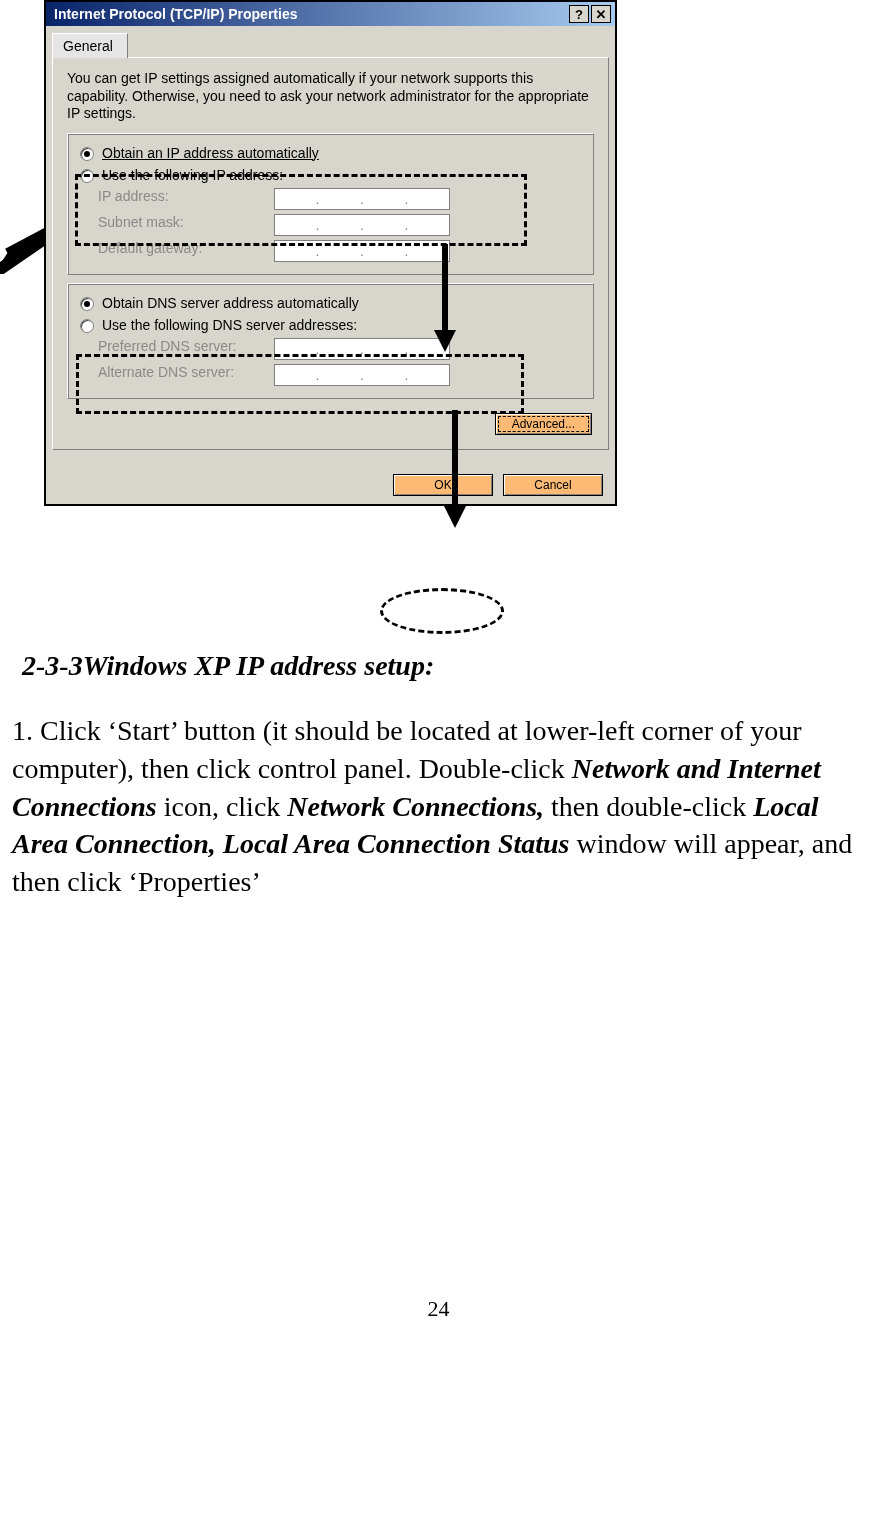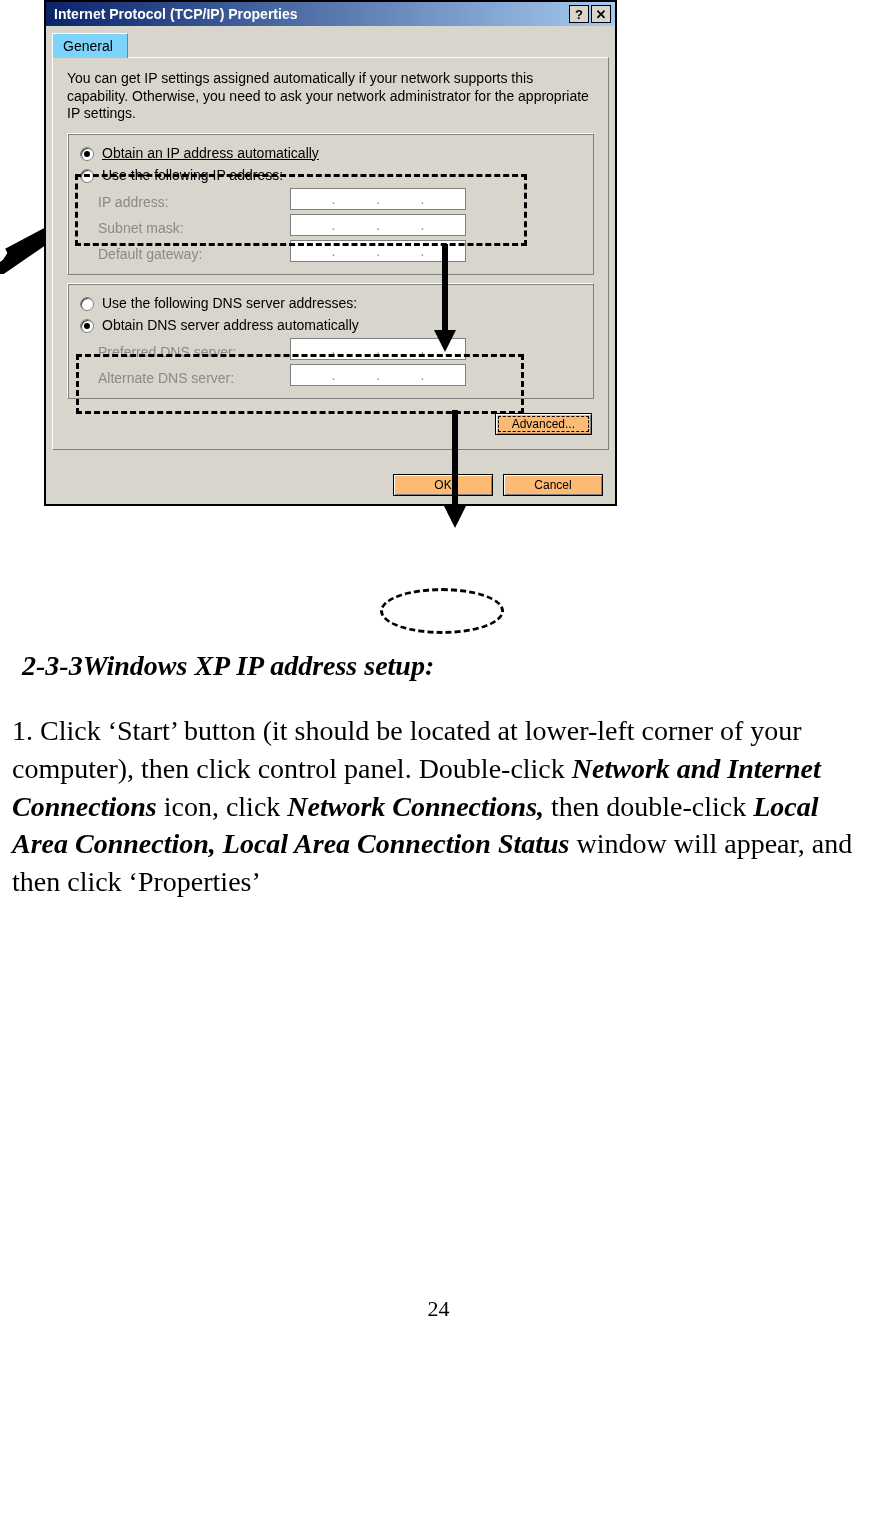--- a/index.html
+++ b/index.html
@@ -48,21 +48,21 @@
     font-weight: bold;
     font-size: 13px;
     display: flex; align-items: center; justify-content: center;
     line-height: 1;
   }
   .tab-strip {
     padding: 6px 6px 0 6px;
     display: flex;
   }
   .tab {
-    background: #7dd3fc;
+    background: #e5e5e5;
     border: 1px solid #808080;
     border-bottom: none;
     border-top-color: #fff;
     border-left-color: #fff;
     padding: 4px 14px 4px 10px;
     font-size: 14px;
     position: relative;
     top: 1px;
   }
   .tab-body {
@@ -93,21 +93,21 @@
     background: #fff; border: 1px solid #808080;
     display: inline-flex; align-items: center; justify-content: center;
     box-shadow: inset 1px 1px 0 #404040;
     flex-shrink:0;
   }
   .radio.checked::after {
     content: ""; width: 6px; height: 6px; border-radius: 50%; background: #000;
   }
   .disabled { color: #8a8a8a; }
   .field-row {
-    display: flex; align-items: flex-end; gap: 22px;
+    display: flex; align-items: flex-start; gap: 6px;
     padding: 2px 0 2px 18px;
   }
   .field-label { width: 170px; font-size: 14px; }
   .ip-input {
     width: 176px; height: 22px; background: #fff;
     border: 1px solid #808080;
     display: flex; align-items: center; justify-content: space-evenly;
     color: #8a8a8a; font-size: 14px;
   }
   .ip-input span { line-height: 1; }
@@ -220,26 +220,26 @@
           <div class="ip-input">
             <span>.</span>
               <span>.</span>
               <span>.</span>
           </div>
         </div>
       </div>
 
       <div class="groupbox">
         <div class="radio-row">
+          <span class="radio checked"></span>
+          <span>Obtain DNS server address automatically</span>
+        </div>
+        <div class="radio-row">
           <span class="radio"></span>
           <span>Use the following DNS server addresses:</span>
-        </div>
-        <div class="radio-row">
-          <span class="radio checked"></span>
-          <span>Obtain DNS server address automatically</span>
         </div>
         <div class="field-row disabled">
           <span class="field-label">Preferred DNS server:</span>
           <div class="ip-input">
             <span>.</span>
               <span>.</span>
               <span>.</span>
           </div>
         </div>
         <div class="field-row disabled">

